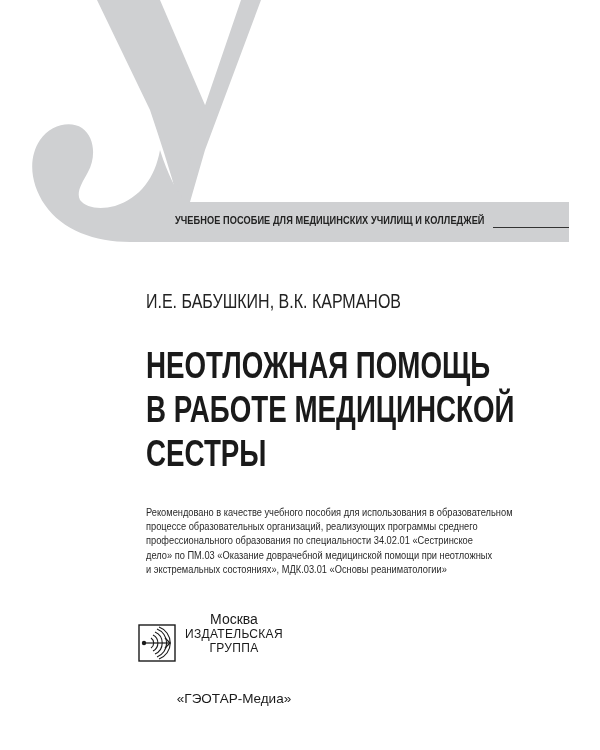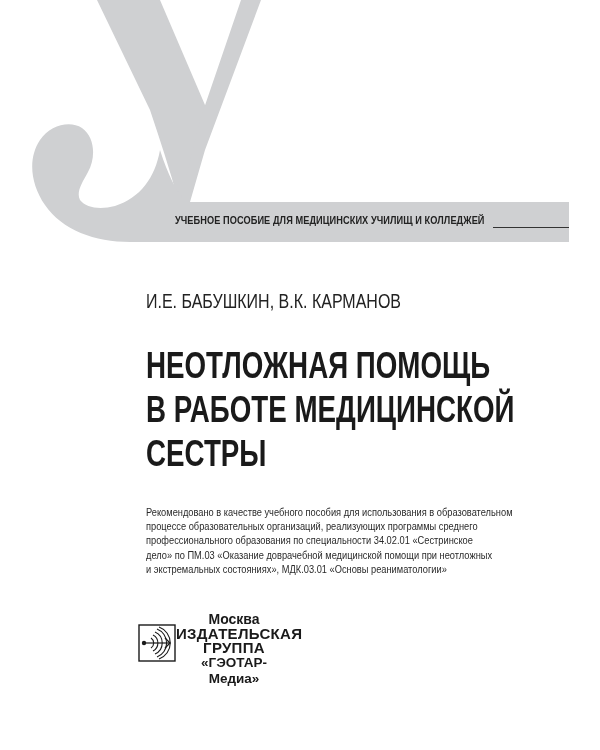--- a/index.html
+++ b/index.html
@@ -30,25 +30,25 @@
   .recommend {
     position:absolute; left:146px; top:505px; font-size:11.6px; line-height:14.2px;
     color:#2a2a2a; white-space:nowrap; transform:scaleX(0.80); transform-origin:left top;
   }
   .recommend div { display:block; }
   .logo {
     position:absolute; left:138px; top:624px; width:38px; height:38px;
   }
   .publisher {
     position:absolute; left:176px; top:611px; width:116px; text-align:center;
-    font-weight:bold; color:#1a1a1a;
+    font-weight:normal; color:#1a1a1a;
   }
   .pub-city { font-size:14px; line-height:16px; }
-  .pub-group { font-size:15px; line-height:14px; letter-spacing:0.3px; }
-  .pub-name { font-size:13.5px; line-height:16px; }
+  .pub-group { font-size:12px; line-height:14px; letter-spacing:0.3px; }
+  .pub-name { font-size:13.5px; line-height:16px;margin-top:36px; }
   .pub-year { font-size:14px; line-height:16px; }
 </style>
 </head>
 <body>
 
 <svg class="glyph" viewBox="0 0 600 260" xmlns="http://www.w3.org/2000/svg">
 
   <path d="M97 0 L160 0 L208 112 L186 200 L178 200 C170 170 160 140 150 110 Z" fill="#cfd0d2"></path>
 
   <path d="M241 0 L261 0 L205 150 L190 202 L180 202 L200 120 Z" fill="#cfd0d2"></path>

